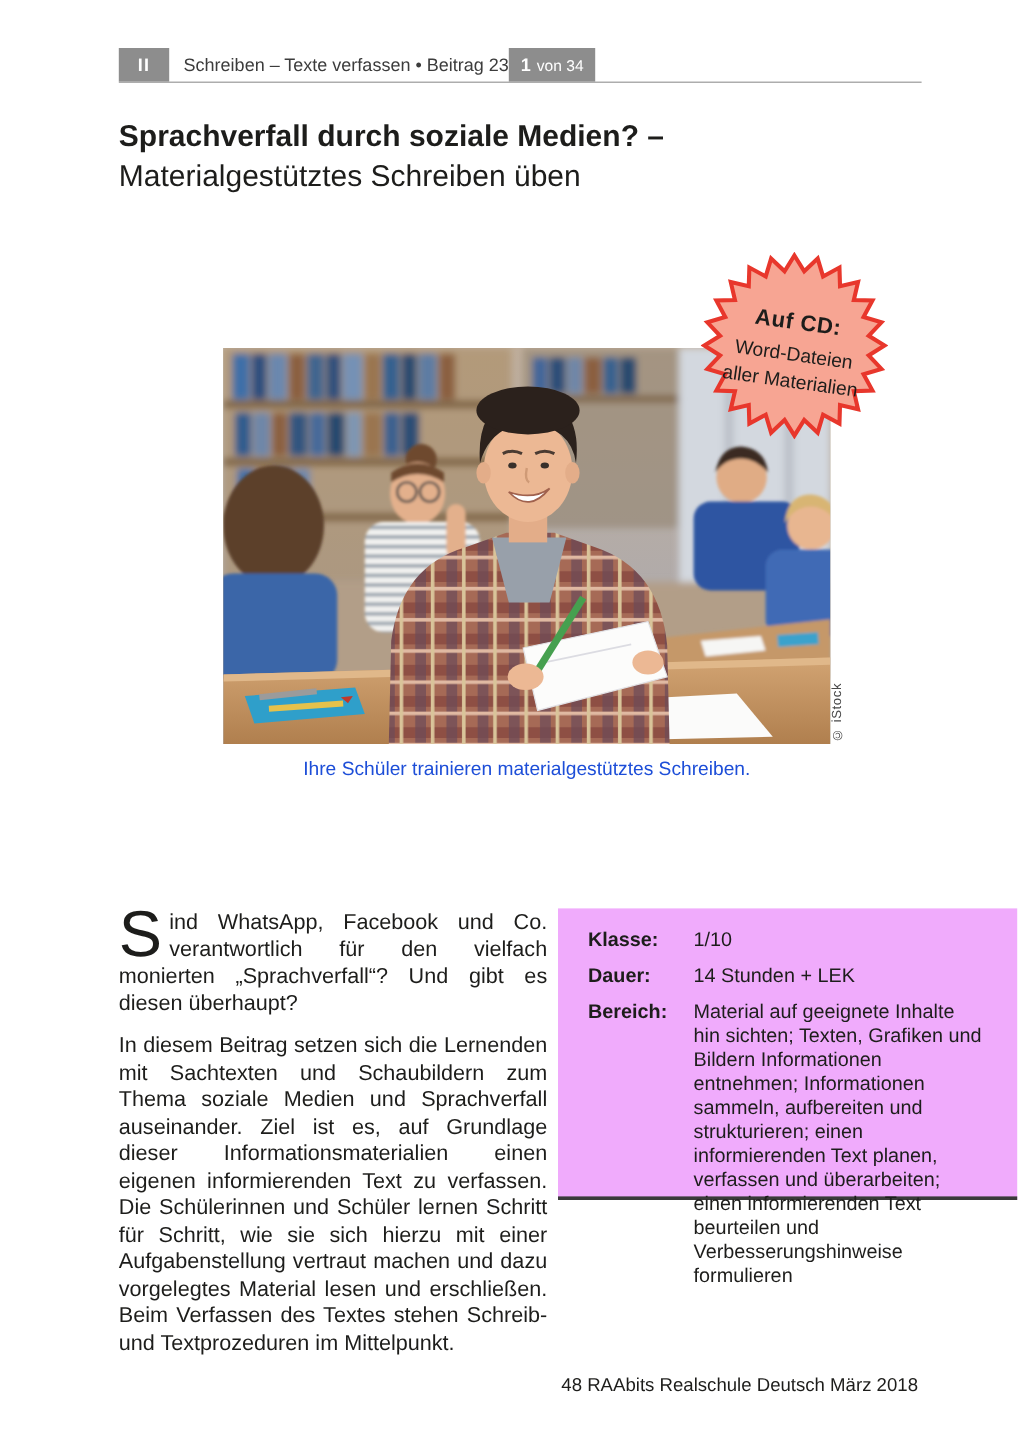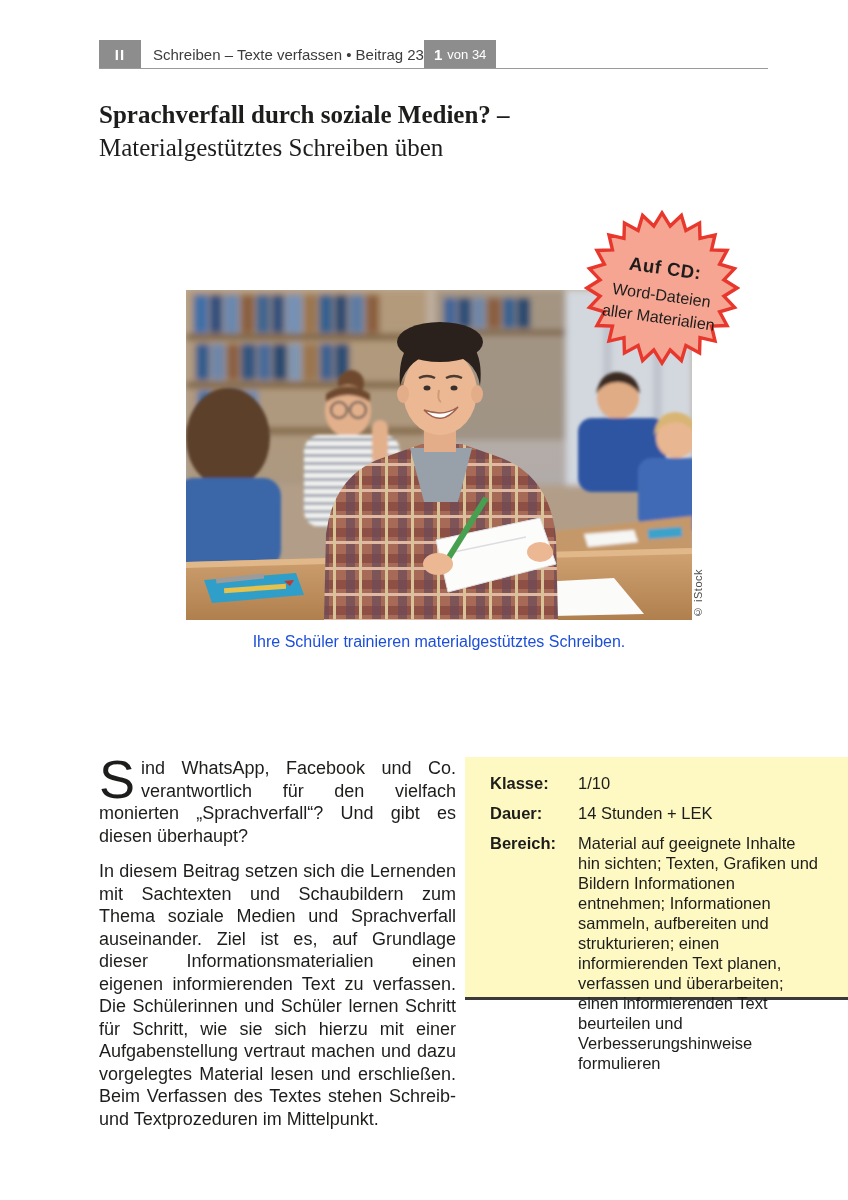--- a/index.html
+++ b/index.html
@@ -15,21 +15,21 @@
   .hbadge{
     background:#8d8d8d; color:#ffffff; display:flex; align-items:center; justify-content:center;
   }
   .hbadge.left{ width:42px; font-weight:bold; font-size:15px; letter-spacing:1px;}
   .hbadge.right{ padding:0 10px; font-size:13px; white-space:nowrap;}
   .hbadge.right b{ font-size:15px; margin-right:5px;}
   .htext{ align-self:center; font-size:15px; color:#3c3c3c;}
   .htext.left{ margin-left:12px;}
   .htext.right{ margin-left:auto; margin-right:10px;}
   
-  .title{ position:absolute; left:99px; top:98px; width:560px; font-size:25px; line-height:33px;font-family:Liberation Serif, serif;}
+  .title{ position:absolute; left:99px; top:98px; width:560px; font-size:25px; line-height:33px;}
   .title .t1{ font-weight:bold;}
   .authors{ position:absolute; left:99px; top:170px; font-size:17px; line-height:21px;}
   
   .cd-badge{ position:absolute; left:584px; top:210px; width:156px; height:156px; z-index:5;}
   .cd-badge svg{ display:block;}
   .cd-badge polygon{ stroke:#e8372c; stroke-width:3.5; stroke-linejoin:miter;}
   .cd-badge text{ fill:#1d1d1b; text-anchor:middle; font-family:"Liberation Sans", sans-serif;}
   .cd-badge .b1{ font-size:19px; font-weight:bold; letter-spacing:.5px;}
   .cd-badge .b2{ font-size:16.5px;}
   
@@ -40,21 +40,21 @@
     font-size:11px; color:#4a4a4a; letter-spacing:.5px;
   }
   .caption{ position:absolute; left:186px; top:633px; width:506px; text-align:center; font-size:16px; color:#1d4ed8;}
   
   .intro{ position:absolute; left:99px; top:757px; width:357px; font-size:18px; line-height:22.5px; text-align:justify;}
   .intro p{ margin:0 0 13px 0;}
   .dropcap{ float:left; font-size:54px; line-height:41px; padding:2px 6px 0 0; font-weight:400;}
   
   .info-box{
     position:absolute; left:465px; top:757px; width:383px; height:243px; box-sizing:border-box;
-    background:#fef9c3; border-bottom:3px solid #3a3a3a; padding:16px 28px 0 25px;
+    background:#f0abfc; border-bottom:3px solid #3a3a3a; padding:16px 28px 0 25px;
   }
   .info-row{ display:flex; margin-bottom:10px; font-size:16.5px; line-height:20px;}
   .info-label{ width:88px; flex:0 0 88px; font-weight:bold;}
   .info-value{ flex:1;}
   
   .footer{ position:absolute; left:99px; top:1146px; width:666px; text-align:right; font-size:15.5px; color:#1d1d1b;}
 </style>
 </head>
 <body>
 
@@ -241,14 +241,15 @@
     <div class="info-row">
       <div class="info-label">Dauer:</div>
       <div class="info-value">14 Stunden + LEK</div>
     </div>
     <div class="info-row">
       <div class="info-label">Bereich:</div>
       <div class="info-value">Material auf geeignete Inhalte hin sichten; Texten, Grafiken und Bildern Informationen entnehmen; Informationen sammeln, aufbereiten und strukturieren; einen informierenden Text planen, verfassen und überarbeiten; einen informierenden Text beurteilen und Verbesserungshinweise formulieren</div>
     </div>
   </div>
 
+  <div class="footer">48 RAAbits Realschule Deutsch März 2018</div>
 
 </div>
 
 </body></html>

